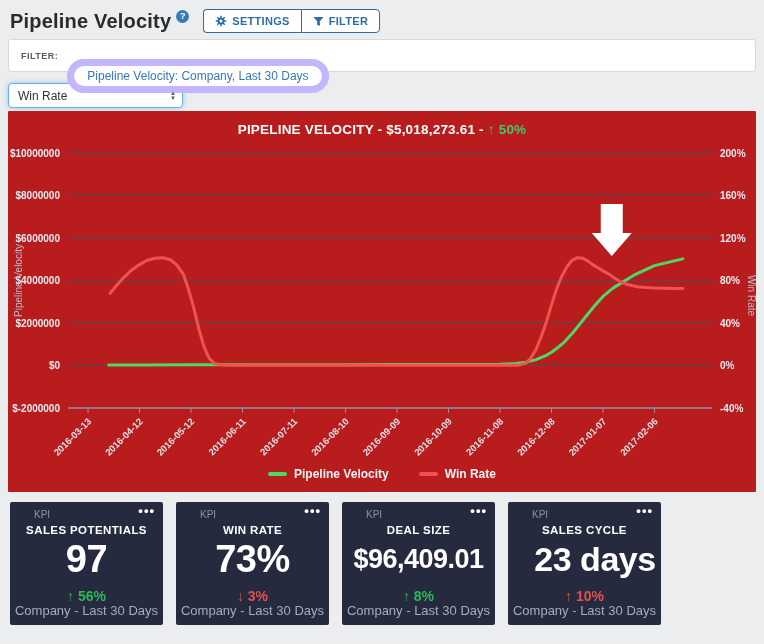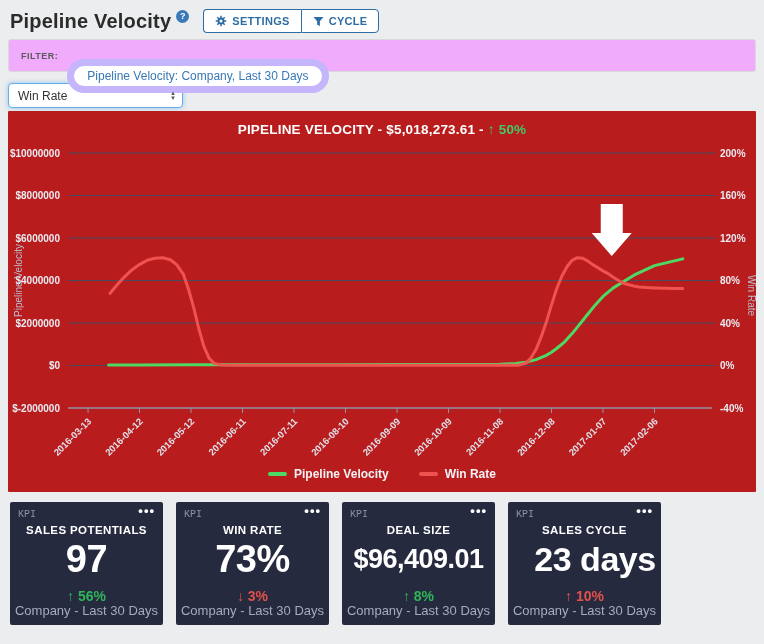--- a/index.html
+++ b/index.html
@@ -22,21 +22,21 @@
   .hbtn {
     display: inline-flex; align-items: center; gap: 5px;
     background: #fff; border: 1px solid #2e6da4; color: #2e6da4;
     font-size: 11px; font-weight: bold; letter-spacing: .3px;
     padding: 5px 11px; cursor: pointer; font-family: inherit;
   }
   .hbtn:first-child { border-radius: 4px 0 0 4px; border-right-width: 0; }
   .hbtn:last-child  { border-radius: 0 4px 4px 0; }
   
   .filter-bar {
-    margin: 0 8px; height: 33px; background: #f0abfc;
+    margin: 0 8px; height: 33px; background: #ffffff;
     border: 1px solid #d9d9d9; border-radius: 3px;
     display: flex; align-items: center; padding: 0 12px; gap: 9px;
   }
   .filter-label { font-size: 9px; color: #5a5a5a; font-weight: bold; letter-spacing: .5px; }
   .filter-chip {
     border: 7px solid #c4b5fd; border-radius: 999px; background: #fff;
     color: #3878b5; font-size: 12px; padding: 3px 13px; cursor: pointer; white-space: nowrap; margin-top: 40px;
   }
   
   .select-row { margin: 11px 0 0 8px; }
@@ -68,21 +68,21 @@
   .legend-item { display: flex; align-items: center; gap: 7px; cursor: pointer; }
   .legend-swatch { width: 19px; height: 4px; border-radius: 2px; }
   .legend-label { color: #f2f3f7; font-size: 12px; font-weight: bold; }
   
   .kpi-row { display: flex; gap: 13px; margin: 10px 0 0 10px; }
   .kpi-card {
     position: relative; width: 153px; height: 123px;
     background: #262a3f; border-radius: 2px; text-align: center;
     padding-top: 5px;
   }
-  .kpi-tag { position: absolute; left: 8px; top: 7px; color: #8d92a8; font-size: 10px; font-family: Liberation Mono, monospace; }
+  .kpi-tag { position: absolute; left: 24px; top: 7px; color: #8d92a8; font-size: 10px; }
   .kpi-menu { position: absolute; right: 8px; top: 1px; color: #fff; font-size: 13px; font-weight: bold; letter-spacing: 1px; cursor: pointer; }
   .kpi-title { margin-top: 17px; color: #fff; font-size: 11.5px; font-weight: bold; letter-spacing: .4px; }
   .kpi-value { margin-top: 1px; color: #fff; font-size: 38px; font-weight: bold; line-height: 44px; letter-spacing: -.5px; }
   .kpi-card:nth-child(3) .kpi-value { font-size: 27px; }
   .kpi-card:nth-child(4) .kpi-value { font-size: 34px; margin-left: 21px; }
   .kpi-delta { margin-top: 7px; font-size: 14px; font-weight: bold; }
   .kpi-footer { position: absolute; bottom: 7px; width: 100%; color: #a6abbf; font-size: 13px; }
 </style>
 </head>
 <body>
@@ -105,21 +105,21 @@
           </svg>
       </span>
       <span>SETTINGS</span>
     </button>
     <button class="hbtn">
       <span style="display:inline-flex;">
         <svg viewBox="0 0 12 12" width="11" height="11">
             <path fill="#2e6da4" d="M0.5 1h11L7.5 5.8v5L4.5 9.6V5.8z"></path>
           </svg>
       </span>
-      <span>CYCLE</span>
+      <span>FILTER</span>
     </button>
   </div>
 </div>
 
 <div class="filter-bar">
   <span class="filter-label">FILTER:</span>
   <span class="filter-chip">Pipeline Velocity: Company, Last 30 Days</span>
 </div>
 
 <div class="select-row">

